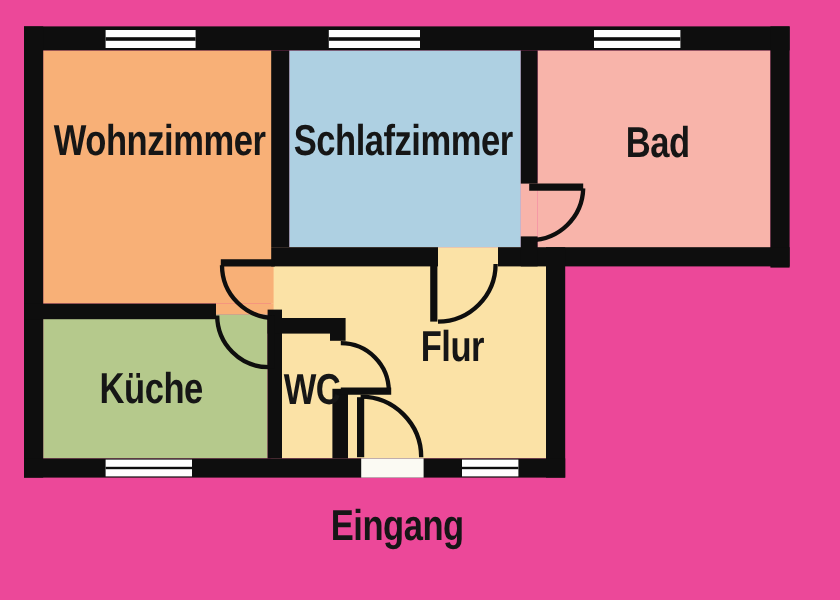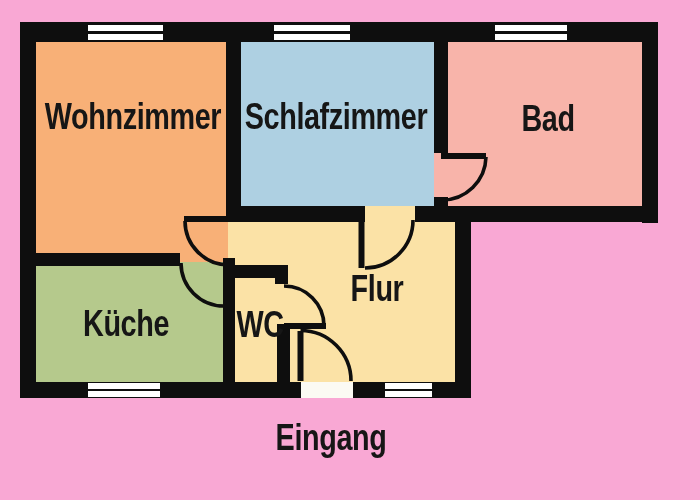--- a/index.html
+++ b/index.html
@@ -13,21 +13,21 @@
   .label{position:absolute;font-size:36px;font-weight:bold;letter-spacing:-0.5px;
          color:#161616;white-space:nowrap;transform:translate(-50%,-50%) scaleX(0.8);}
   #doors{position:absolute;left:0;top:0;pointer-events:none;}
   #doors path{fill:none;}
   .arc{stroke-width:3.6px;}
   .leaf{stroke-width:6px;}
 </style>
 </head>
 <body>
 
-<div id="stage" style="background-color: #f9a8d4;">
+<div id="stage" style="background-color: #ec4899;">
 
   <div class="room" style="left: 226px; top: 206px; width: 229px; height: 176px; background-color: rgb(251, 226, 166);"></div>
   <div class="room" style="left: 36px; top: 42px; width: 192px; height: 211px; background-color: rgb(248, 176, 119);"></div>
   <div class="room" style="left: 180px; top: 253px; width: 48px; height: 9px; background-color: rgb(248, 176, 119);"></div>
   <div class="room" style="left: 241px; top: 42px; width: 193px; height: 164px; background-color: rgb(174, 208, 226);"></div>
   <div class="room" style="left: 448px; top: 42px; width: 194px; height: 165px; background-color: rgb(248, 180, 170);"></div>
   <div class="room" style="left: 434px; top: 150px; width: 14px; height: 48px; background-color: rgb(248, 180, 170);"></div>
   <div class="room" style="left: 36px; top: 262px; width: 187px; height: 120px; background-color: rgb(181, 201, 140);"></div>
 
   <div class="wall" style="left: 20px; top: 22px; width: 638px; height: 20px; background-color: rgb(14, 14, 14);"></div>

